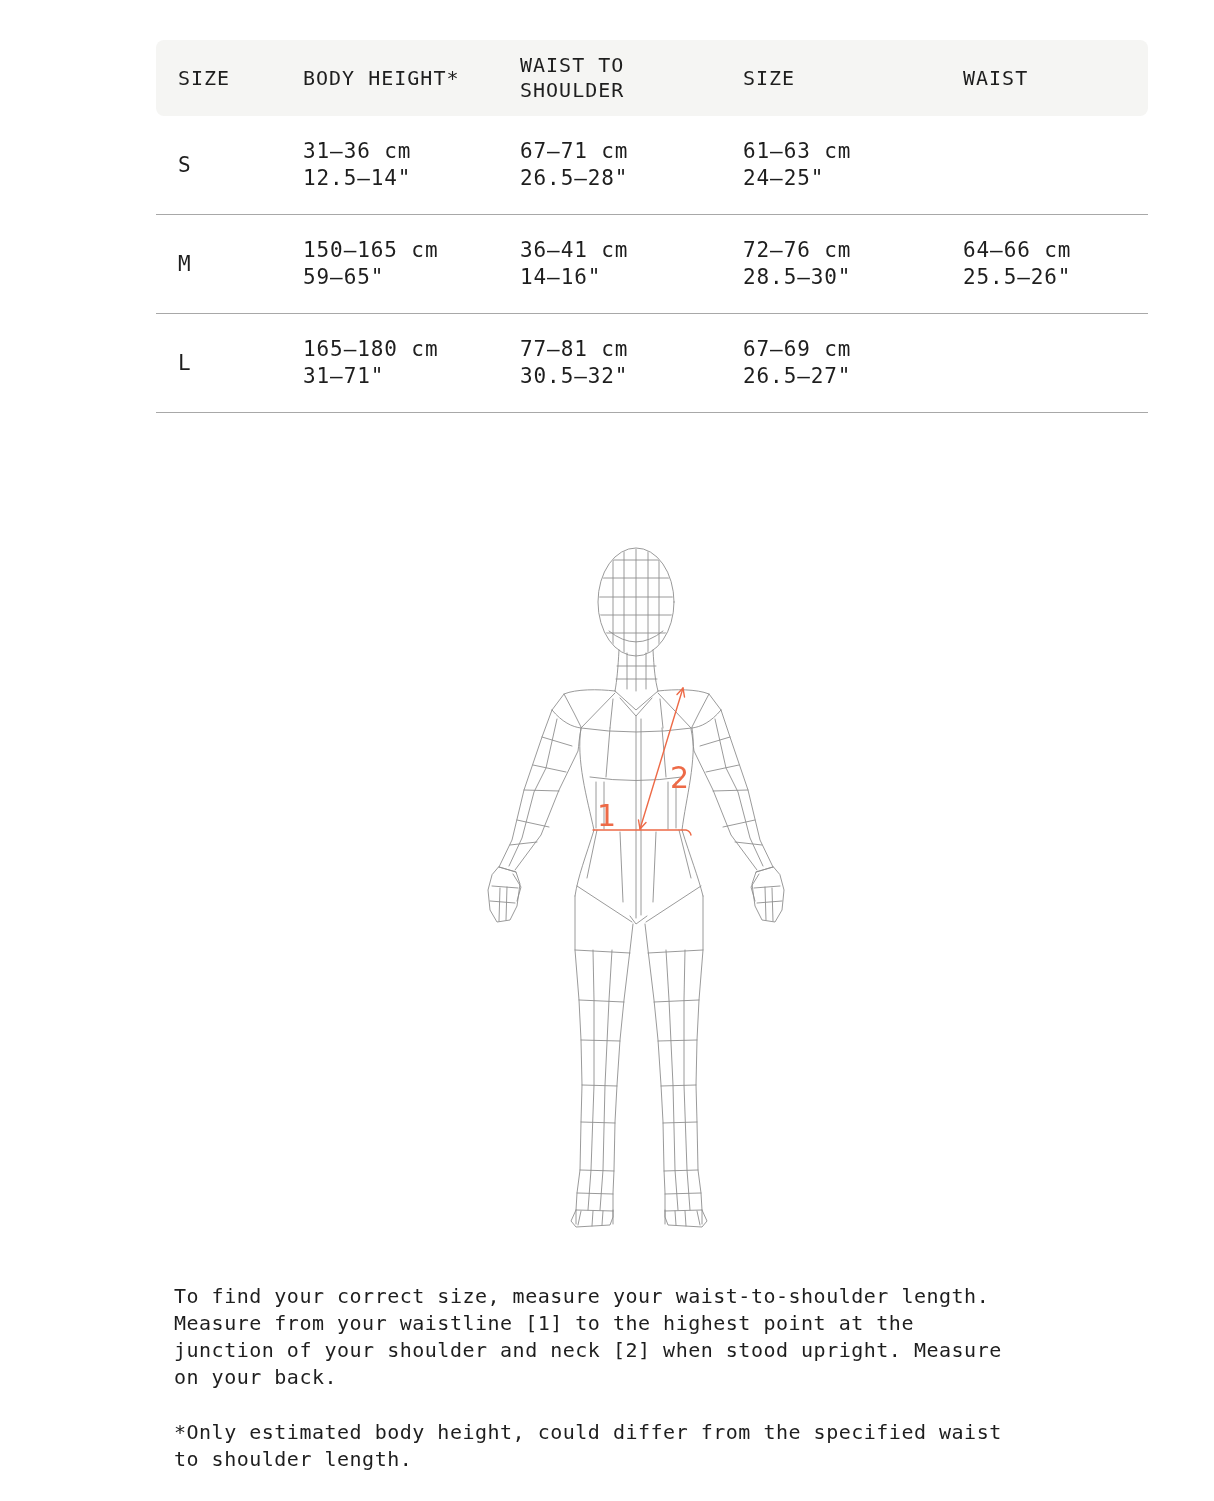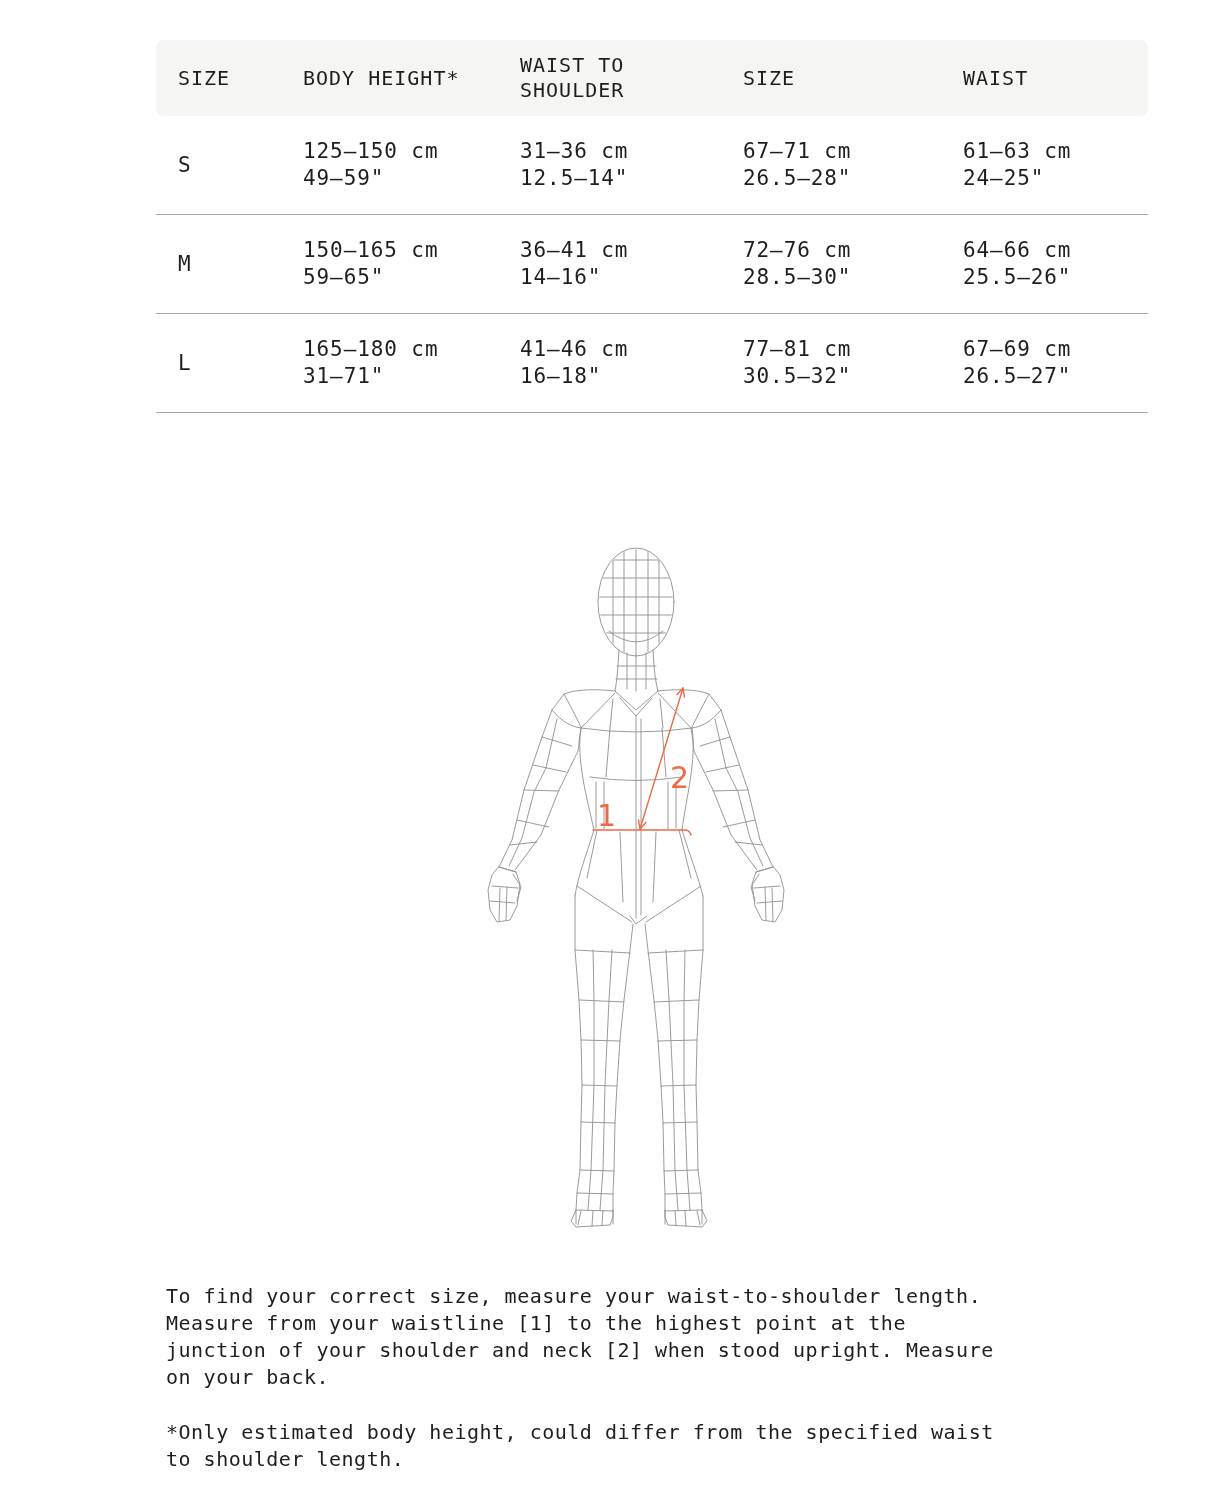--- a/index.html
+++ b/index.html
@@ -27,40 +27,38 @@
   }
   .td { white-space:pre-line; letter-spacing:0.9px; }
 
   
   .figure-wrap { position:absolute; left:460px; top:530px; width:360px; height:710px; }
   .figure-wrap svg { display:block; width:100%; height:100%; }
 
   
   .notes { position:absolute; left:166px; top:1283px; width:880px;
            font-size:20px; line-height:27px; letter-spacing:0.5px; }
-  .notes p { white-space:pre-line; }
+  .notes p { white-space:pre-line;margin-left:8px; }
   .notes .footnote { margin-top:28px; }
 </style>
 </head>
 <body>
 
 <div class="size-table">
   <div class="thead">
     <div class="th">SIZE</div>
     <div class="th">BODY HEIGHT*</div>
     <div class="th">WAIST TO
 SHOULDER</div>
     <div class="th">SIZE</div>
     <div class="th">WAIST</div>
   </div>
 
   <div class="trow">
     <div class="td">S</div>
-    <div class="td">125–150 cm
-49–59"</div>
     <div class="td">31–36 cm
 12.5–14"</div>
     <div class="td">67–71 cm
 26.5–28"</div>
     <div class="td">61–63 cm
 24–25"</div>
   </div>
 
   <div class="trow">
     <div class="td">M</div>
@@ -71,22 +69,20 @@
     <div class="td">72–76 cm
 28.5–30"</div>
     <div class="td">64–66 cm
 25.5–26"</div>
   </div>
 
   <div class="trow">
     <div class="td">L</div>
     <div class="td">165–180 cm
 31–71"</div>
-    <div class="td">41–46 cm
-16–18"</div>
     <div class="td">77–81 cm
 30.5–32"</div>
     <div class="td">67–69 cm
 26.5–27"</div>
   </div>
 </div>
 
 <div class="figure-wrap">
   <svg viewBox="0 0 360 710" xmlns="http://www.w3.org/2000/svg">
     <defs>

